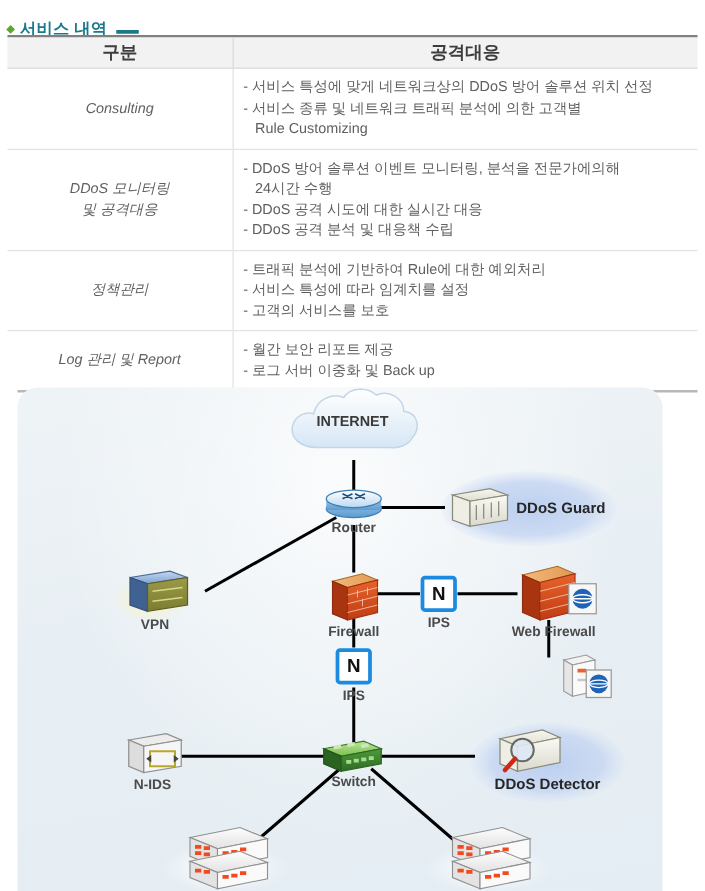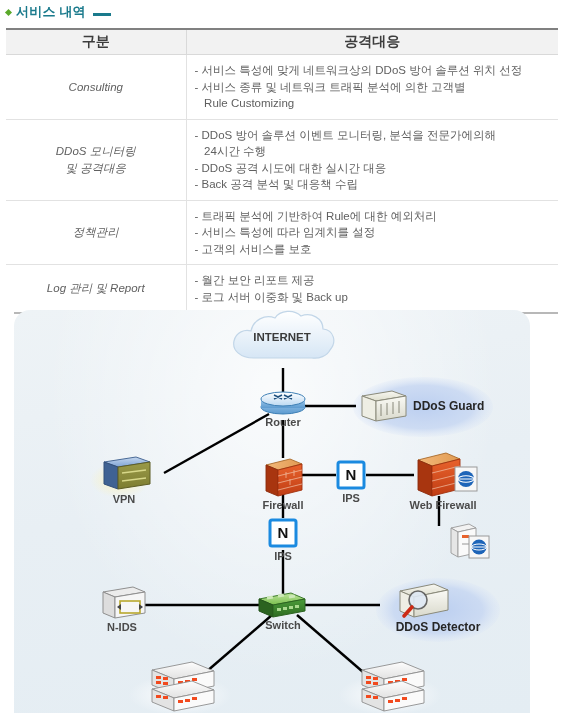--- a/index.html
+++ b/index.html
@@ -13,21 +13,21 @@
     width: 564px;
     height: 713px;
     overflow: hidden;
     background: #ffffff;
   }
 
   
   .section-title {
     position: absolute;
     left: 6px;
-    top: 2px;
+    top: 13px;
     display: flex;
     align-items: center;
     gap: 5px;
     height: 20px;
   }
   .title-bullet {
     width: 5px;
     height: 5px;
     background: #5aa92a;
     transform: rotate(45deg);
@@ -203,21 +203,21 @@
             <div class="det-line">   Rule Customizing</div>
           </td>
         </tr>
         <tr>
           <td class="cat-cell">DDoS 모니터링
 및 공격대응</td>
           <td class="det-cell">
             <div class="det-line">- DDoS 방어 솔루션 이벤트 모니터링, 분석을 전문가에의해</div>
             <div class="det-line">   24시간 수행</div>
             <div class="det-line">- DDoS 공격 시도에 대한 실시간 대응</div>
-            <div class="det-line">- Back 공격 분석 및 대응책 수립</div>
+            <div class="det-line">- DDoS 공격 분석 및 대응책 수립</div>
           </td>
         </tr>
         <tr>
           <td class="cat-cell">정책관리</td>
           <td class="det-cell">
             <div class="det-line">- 트래픽 분석에 기반하여 Rule에 대한 예외처리</div>
             <div class="det-line">- 서비스 특성에 따라 임계치를 설정</div>
             <div class="det-line">- 고객의 서비스를 보호</div>
           </td>
         </tr>

